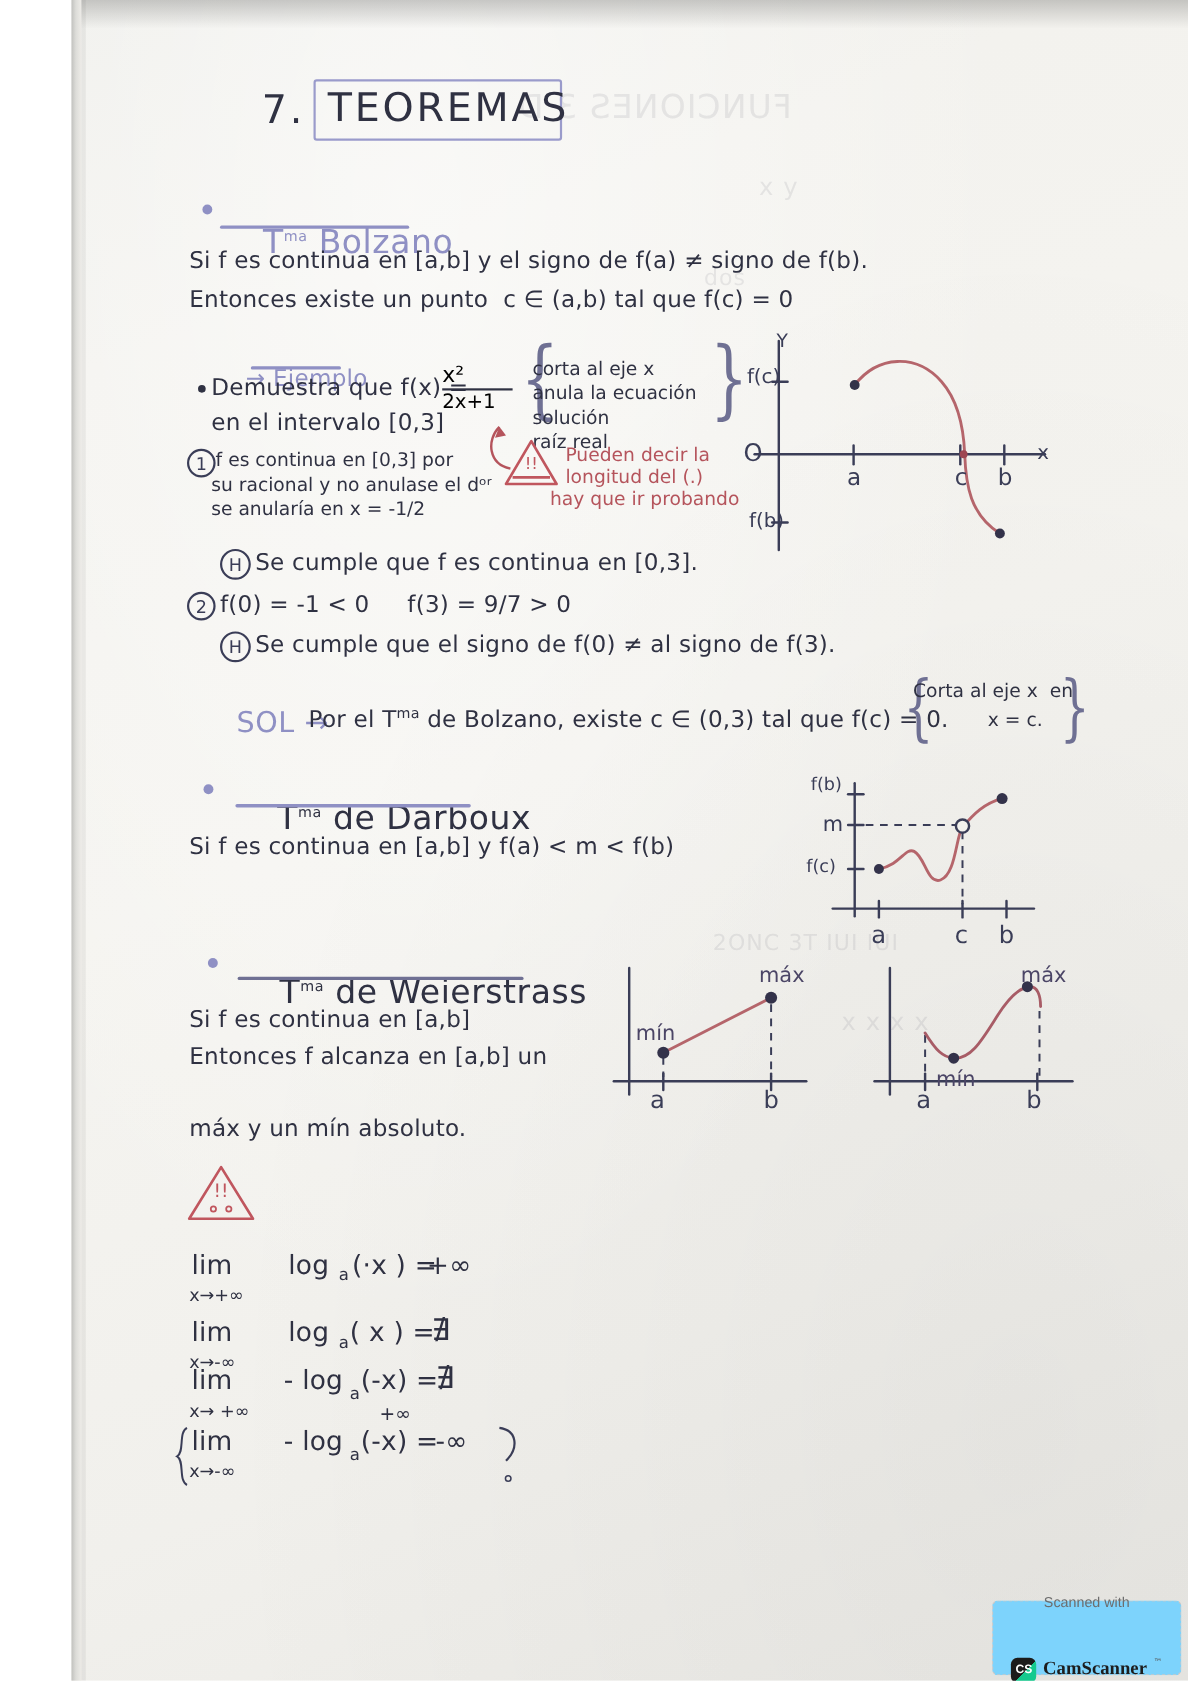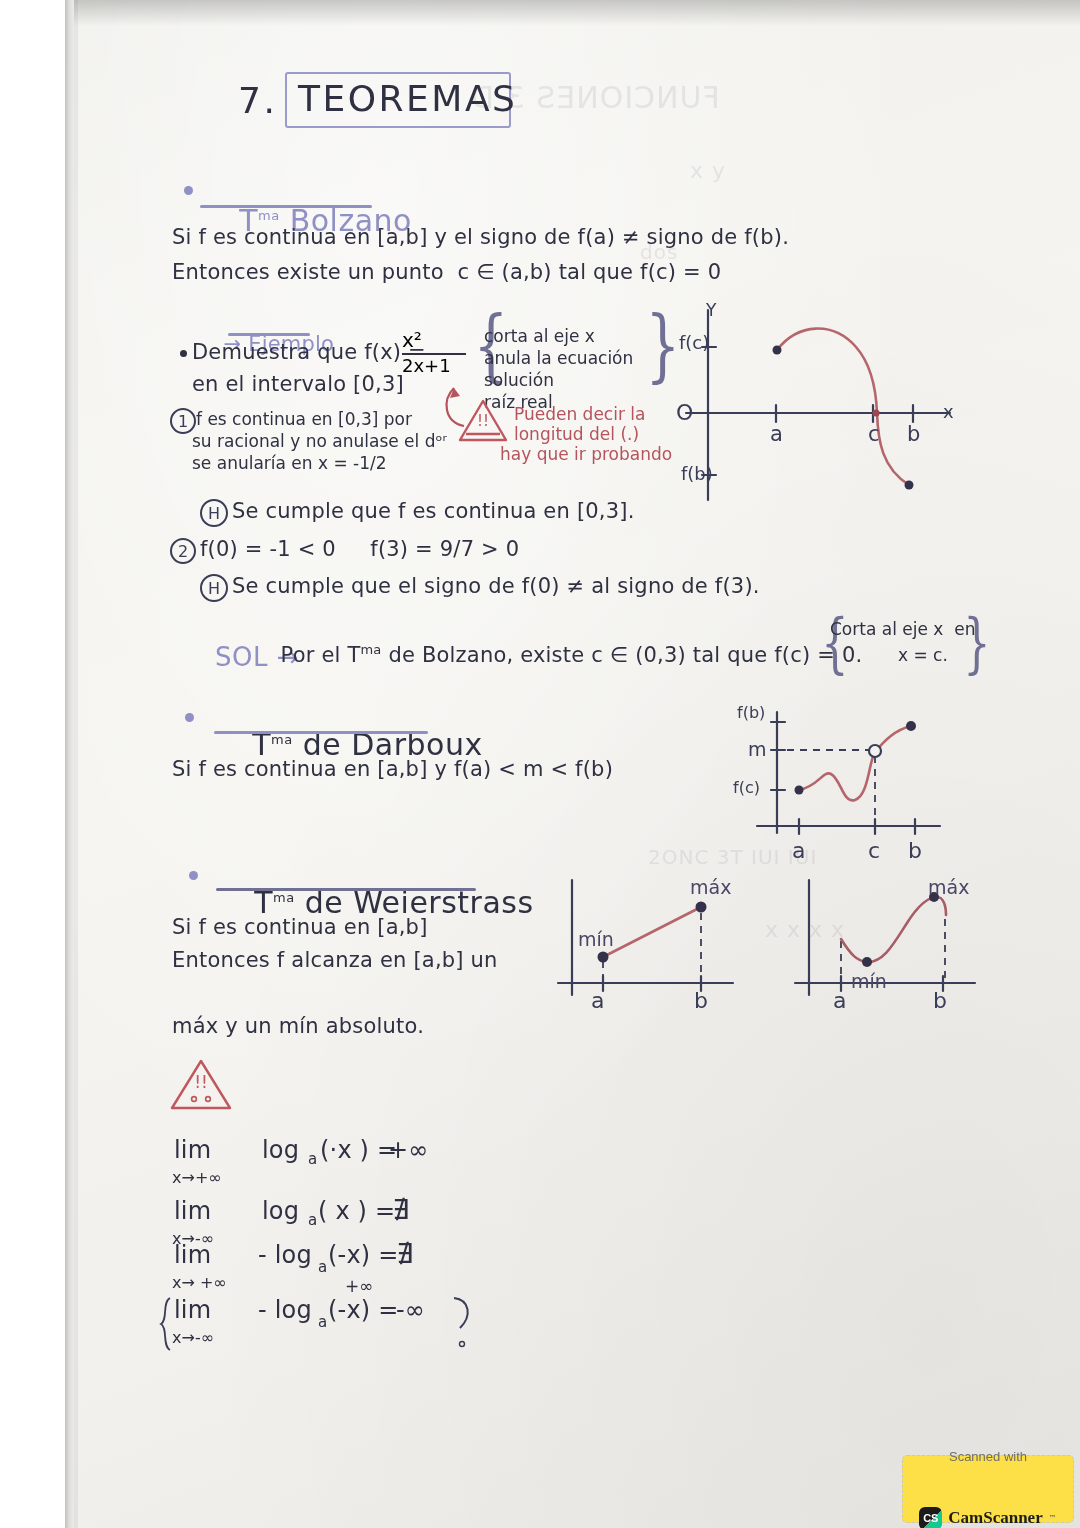--- a/index.html
+++ b/index.html
@@ -61,24 +61,24 @@
   .dotr{fill:#9e4652;}
   .hollow{fill:#f3f2ee;stroke:#3a3d57;stroke-width:2.2;}
   .warn{stroke:#c0565e;stroke-width:2.4;fill:none;stroke-linejoin:round;}
 
   .lbl{position:absolute;font-size:18px;color:#3a3d57;}
   .lbl-s{position:absolute;font-size:16px;color:#3a3d57;}
   .lbl-v{position:absolute;font-size:19px;color:#4b4566;}
 
   
   .wm{position:absolute;left:902px;top:1455px;width:170px;height:66px;
-      border:1.5px dashed #c8c8c8;border-radius:5px;background:#fde047;
+      border:1.5px dashed #c8c8c8;border-radius:5px;background:#7dd3fc;
       display:flex;flex-direction:column;align-items:center;justify-content:center;gap:3px;}
   .wm-top{font-size:13px;color:#6d6d6d;font-family:"Liberation Sans",sans-serif;}
-  .wm-row{display:flex;align-items:center;gap:6px;margin-top:40px;}
+  .wm-row{display:flex;align-items:flex-start;gap:6px;margin-top:40px;}
   .wm-badge{width:23px;height:23px;border-radius:6px;
       background:linear-gradient(135deg,#1b1b1b 0 55%,#14c98e 55% 100%);
       color:#fff;font-size:11px;font-weight:bold;display:flex;align-items:center;justify-content:center;
       font-family:"Liberation Sans",sans-serif;}
   .wm-name{font-size:17px;font-weight:bold;color:#1d1d1d;font-family:Liberation Serif, serif;}
   .wm-tm{font-size:8px;color:#555;vertical-align:super;}
 </style>
 </head>
 <body>
 

